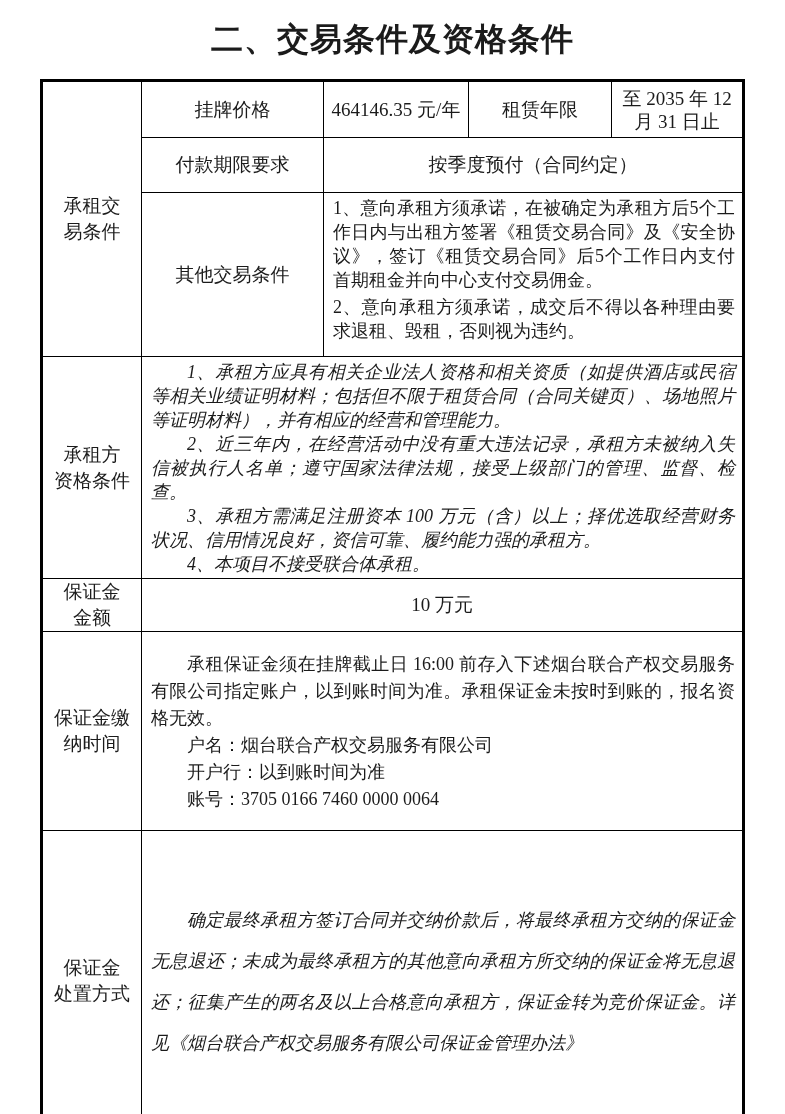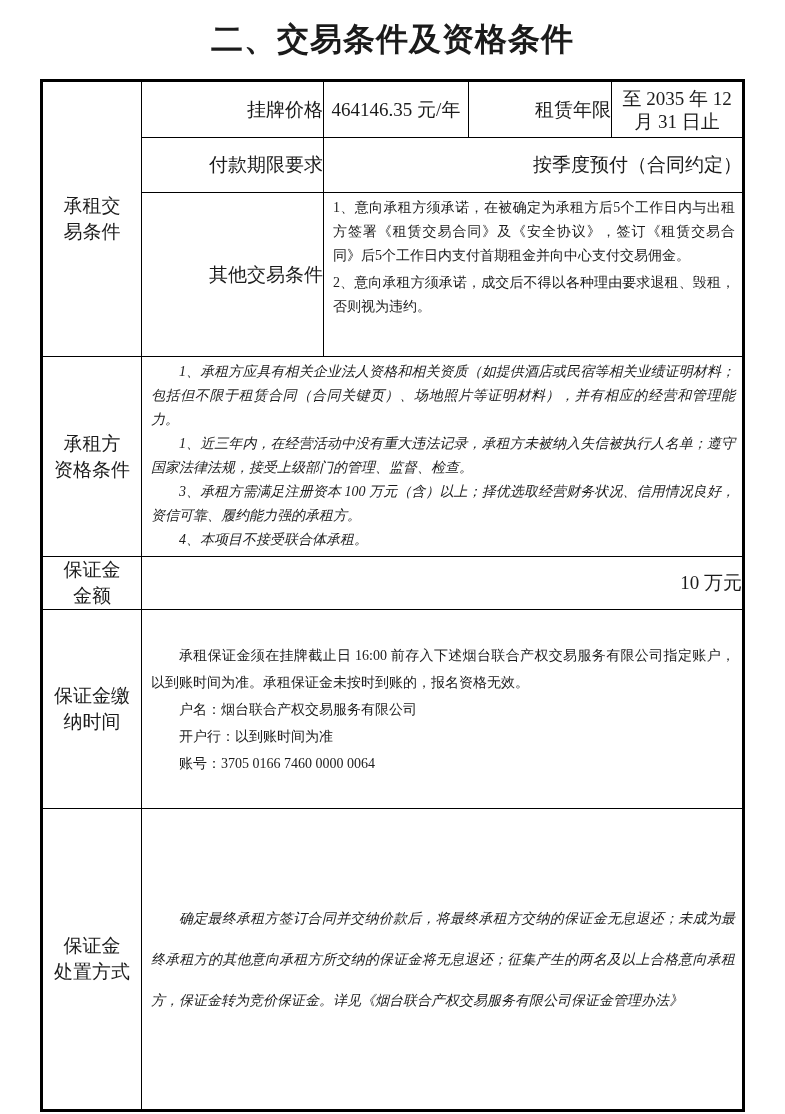--- a/index.html
+++ b/index.html
@@ -38,32 +38,32 @@
     vertical-align: middle;
     font-size: 19px;
     line-height: 24px;
     word-break: break-all;
   }
   td.rowhead {
     text-align: center;
     line-height: 26px;
   }
   td.label {
-    text-align: right;
+    text-align: center;
   }
   td.center-val {
     text-align: center;
     line-height: 23px;
     padding: 2px 4px;
   }
   td.content {
     vertical-align: top;
     text-align: justify;
     padding: 3px 7px 2px 9px;
-    font-size: 14px;
+    font-size: 18px;
   }
   td.content p { margin: 0; }
   .indent { text-indent: 2em; }
   .r1 td { height: 51px; }
   .r2 td { height: 54px; }
   .r3 td { height: 158px; }
   .r4 td { height: 194px; }
   .r5 td { height: 45px; }
   .r6 td { height: 193px; }
   .r7 td { height: 295px; }
@@ -115,21 +115,21 @@
       </td>
     </tr>
 
     <tr class="r4">
       <td class="rowhead">
         <div>承租方</div>
         <div>资格条件</div>
       </td>
       <td class="content" colspan="4">
         <p class="indent">1、承租方应具有相关企业法人资格和相关资质（如提供酒店或民宿等相关业绩证明材料；包括但不限于租赁合同（合同关键页）、场地照片等证明材料），并有相应的经营和管理能力。</p>
-        <p class="indent">1、近三年内，在经营活动中没有重大违法记录，承租方未被纳入失信被执行人名单；遵守国家法律法规，接受上级部门的管理、监督、检查。</p>
+        <p class="indent">2、近三年内，在经营活动中没有重大违法记录，承租方未被纳入失信被执行人名单；遵守国家法律法规，接受上级部门的管理、监督、检查。</p>
         <p class="indent">3、承租方需满足注册资本 100 万元（含）以上；择优选取经营财务状况、信用情况良好，资信可靠、履约能力强的承租方。</p>
         <p class="indent">4、本项目不接受联合体承租。</p>
       </td>
     </tr>
 
     <tr class="r5">
       <td class="rowhead">
         <div>保证金</div>
         <div>金额</div>
       </td>

